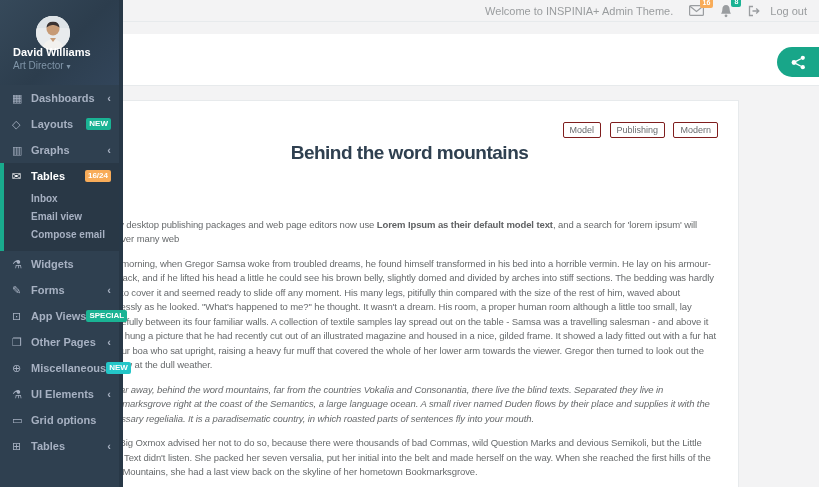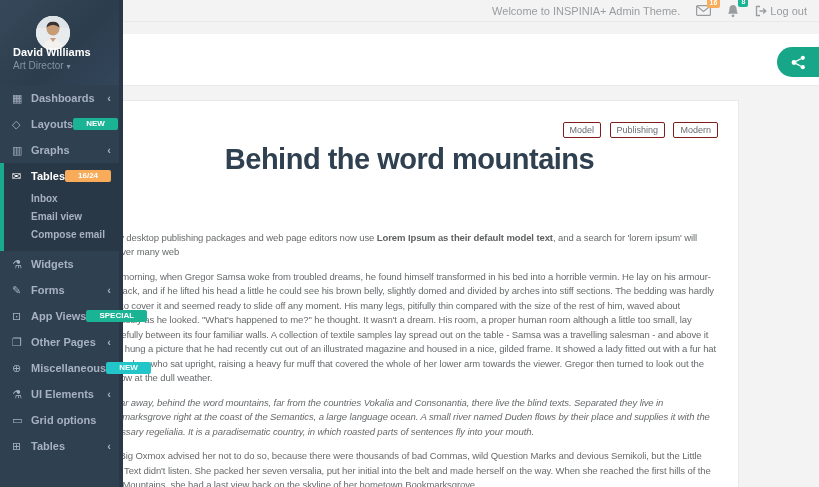--- a/index.html
+++ b/index.html
@@ -19,21 +19,21 @@
   .topbar-right { display:flex; align-items:center; gap:16px; }
   .welcome { font-size:11px; color:#999c9e; }
   .icon-wrap { position:relative; display:inline-flex; cursor:pointer; }
   .mini-badge {
     position:absolute; top:-7px; right:-9px; color:#fff; font-size:7px;
     font-weight:bold; padding:1px 3px 2px; border-radius:2px; line-height:1;
   }
   .badge-orange { background:#f8ac59; }
   .badge-green  { background:#1ab394; }
   .badge-cyan   { background:#23c6c8; }
-  .logout { display:inline-flex; align-items:center; gap:3px; cursor:pointer;
+  .logout { display:inline-flex; align-items:center; gap:10px; cursor:pointer;
             font-size:11px; color:#999c9e; }
 
   
   .page-heading {
     position:absolute; left:0; top:34px; width:819px; height:52px;
     background:#ffffff; border-bottom:1px solid #e7eaec; z-index:1;
   }
   .config-btn {
     position:absolute; right:0; top:13px; width:42px; height:30px;
     background:#18a689; border:none; border-radius:16px 0 0 16px;
@@ -48,21 +48,21 @@
   }
   .tag-row { text-align:right; margin-bottom:3px; }
   .tag {
     display:inline-block; border:1px solid #7f1d1d; border-radius:2px;
     background:#fff; color:#6a6c6f; font-size:9px; padding:2px 6px;
     margin-left:4px; cursor:pointer;
   }
   .date-row { text-align:center; font-size:10px; color:#9a9da0; margin-bottom:2px;
               display:flex; align-items:center; justify-content:center; gap:4px; }
   h1.article-title {
-    text-align:center; font-size:29px; font-weight:bold; color:#2f4050;
+    text-align:center; font-size:19px; font-weight:bold; color:#2f4050;
     letter-spacing:-0.5px; margin:2px 0 52px 0; line-height:1.3;
   }
   .card p { font-size:9.5px; line-height:14.5px; letter-spacing:-0.1px;
             color:#676a6c; margin-bottom:10px; }
   .card p b { font-weight:bold; color:#5f6163; }
   .quote { font-style:italic; }
 
   
   .sidebar {
     position:absolute; left:0; top:0; width:123px; height:487px;
@@ -83,21 +83,21 @@
   .p-role .caret { font-size:8px; margin-left:3px; }
 
   .menu { position:absolute; top:85px; left:0; width:119px; }
   .mi {
     height:26px; display:flex; align-items:center; padding:0 8px 0 12px;
     color:#a7b1c2; font-size:11px; font-weight:bold; cursor:pointer; white-space:nowrap;
   }
   .mico { width:19px; font-size:11px; font-weight:normal; flex:none; }
   .chev { margin-left:auto; font-size:11px; color:#a7b1c2; }
   .s-badge { margin-left:auto; color:#fff; font-size:8px; font-weight:bold;
-             padding:2px 13px; border-radius:2px; line-height:1; }
+             padding:2px 3px; border-radius:2px; line-height:1; }
   .active-block { background:#293846; border-left:4px solid #19aa8d; padding-bottom:8px; }
   .active-block .mi { padding-left:8px; color:#ffffff; }
   .submenu-item { height:18px; display:flex; align-items:center; padding-left:27px;
                   color:#a7b1c2; font-size:10px; font-weight:bold; cursor:pointer; }
 </style>
 </head>
 <body>
 
 <div class="topbar">
   <div class="topbar-right">

